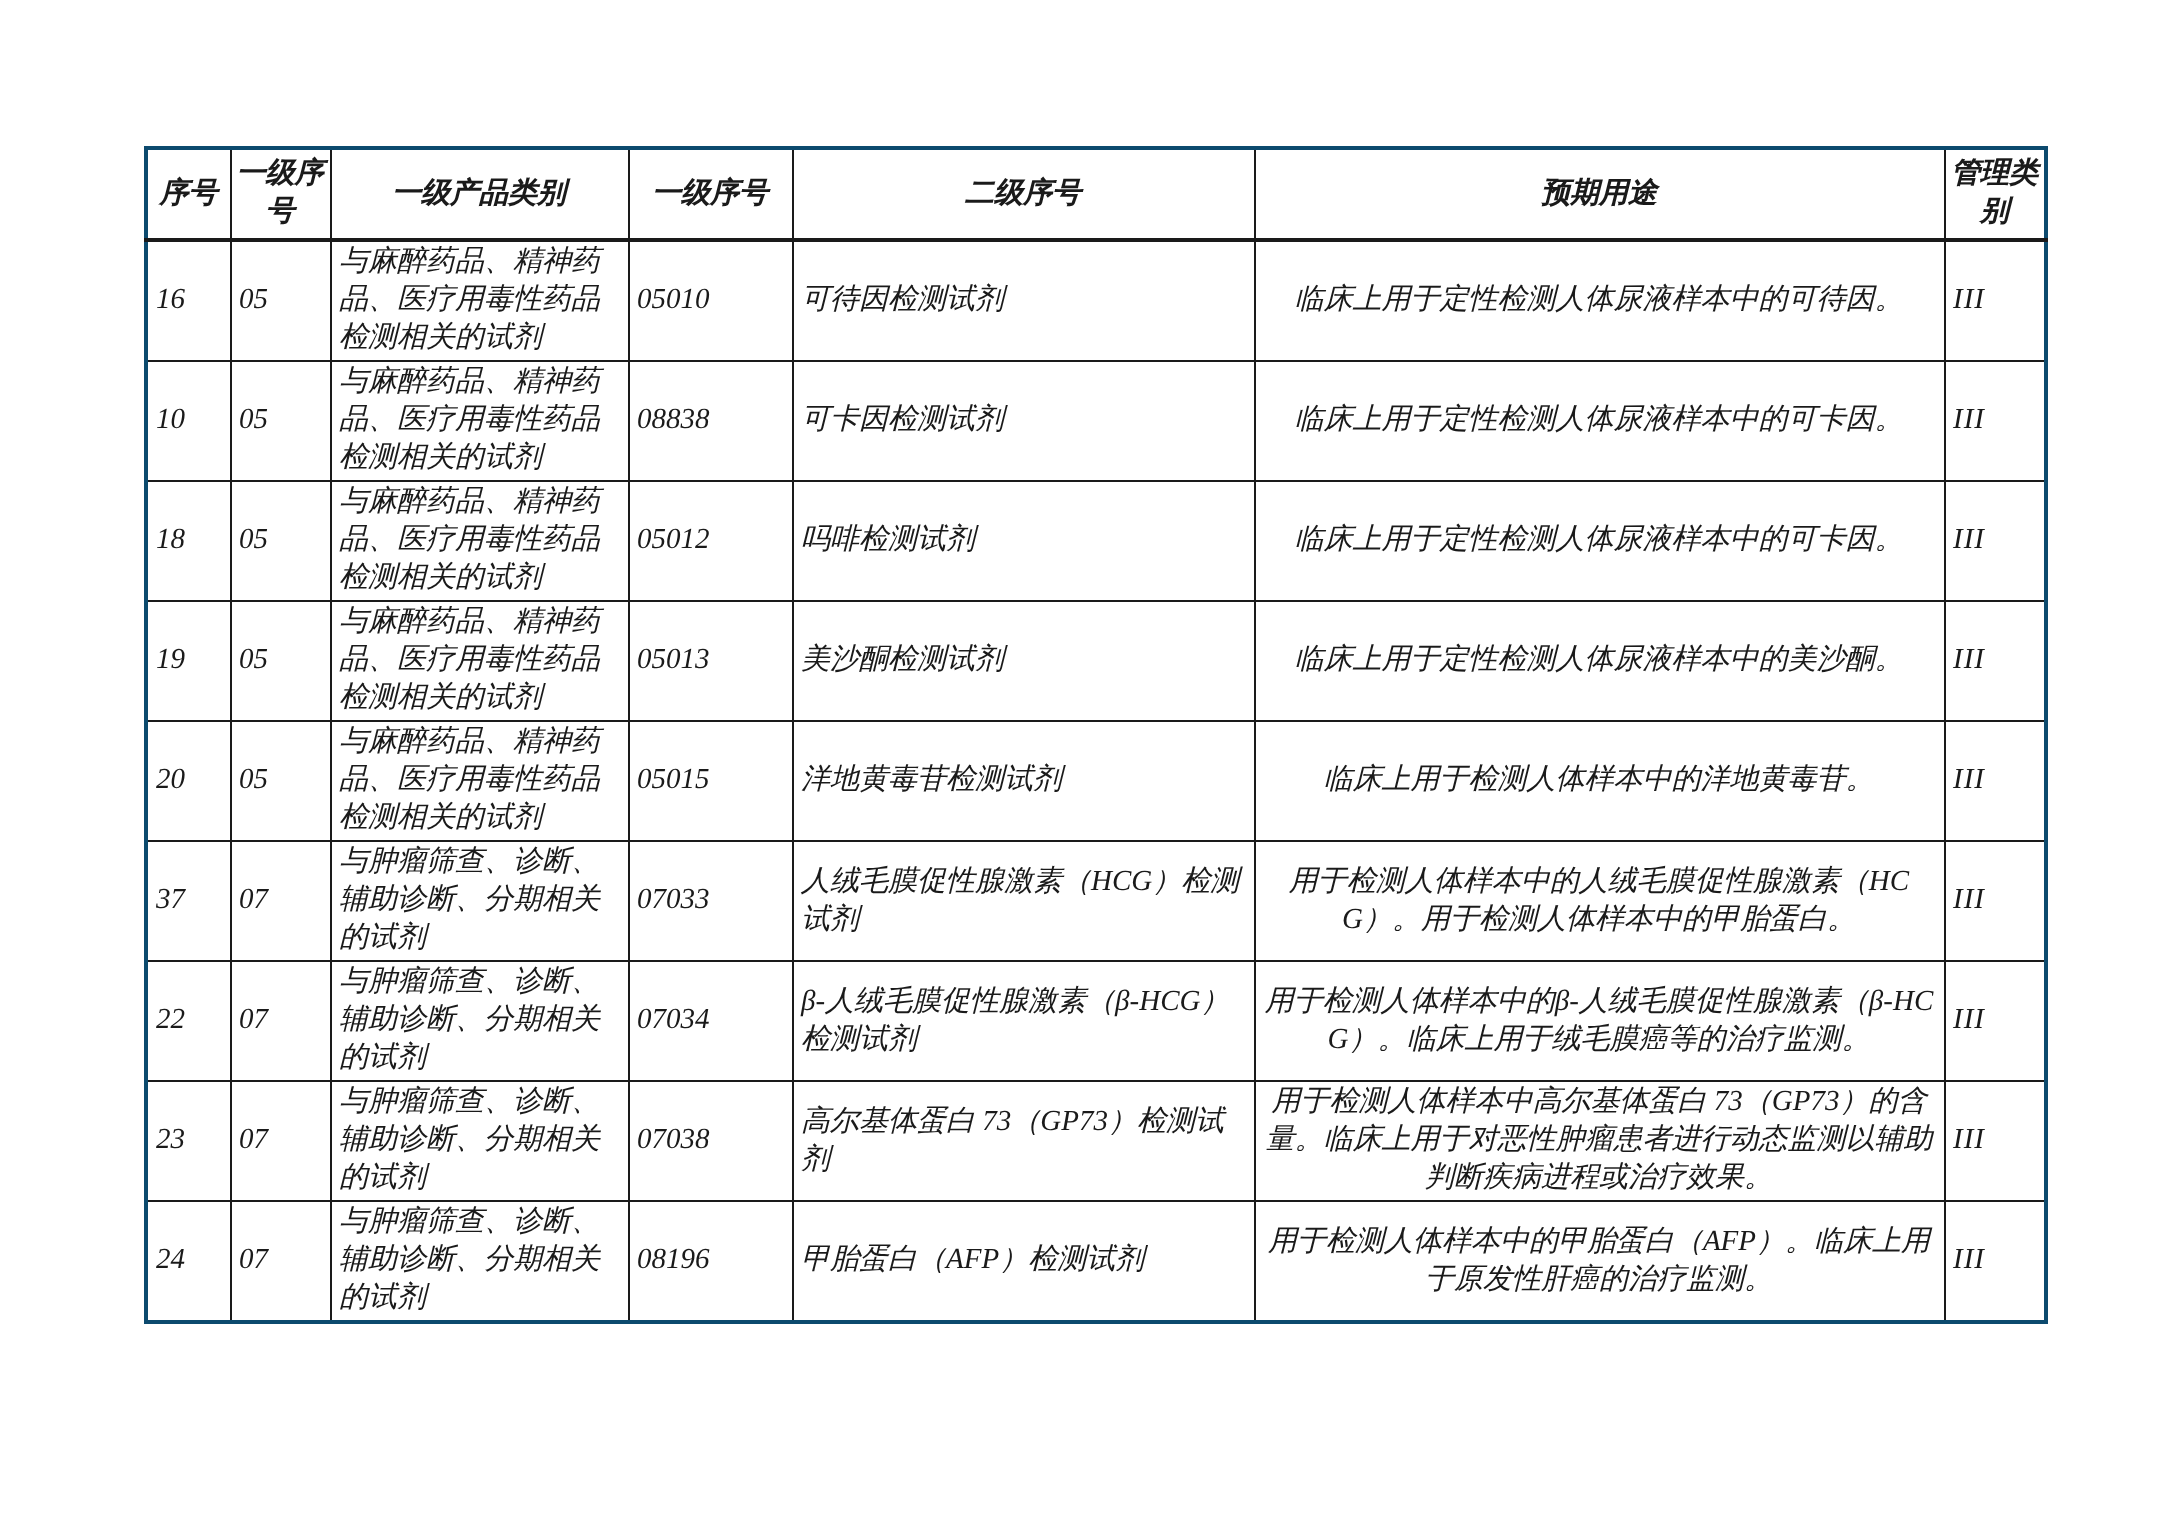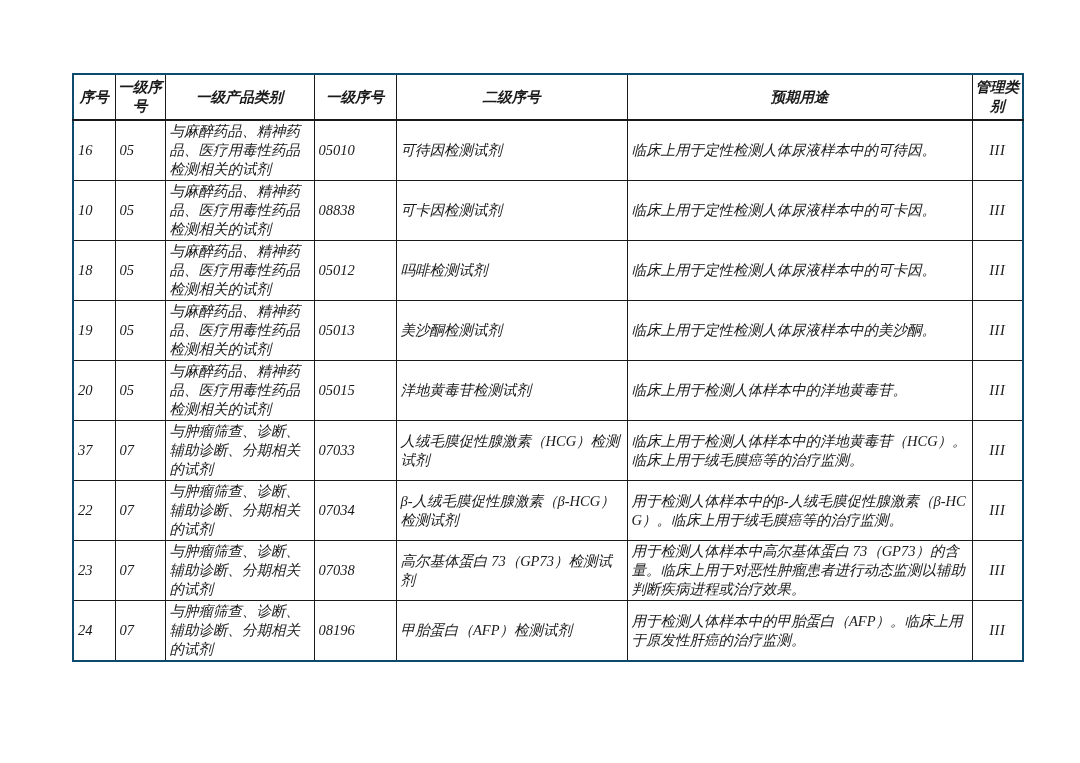--- a/index.html
+++ b/index.html
@@ -44,25 +44,25 @@
   }
   td.c-center {
     padding: 1px 2px;
   }
   td.c-left {
     text-align: left;
     padding: 1px 5px;
     margin-left: 12px;
   }
   td.c-use {
-    text-align: left;
+    text-align: center;
     padding: 1px 6px;
   }
   td.c-cls {
-    text-align: center;
+    text-align: left;
     letter-spacing: 0.5px;
     padding: 1px 2px;
   }
 </style>
 </head>
 <body>
 
 <div class="page">
   <table class="catalog">
     <colgroup>
@@ -130,21 +130,21 @@
         <td class="c-left">洋地黄毒苷检测试剂</td>
         <td class="c-use">临床上用于检测人体样本中的洋地黄毒苷。</td>
         <td class="c-cls">III</td>
       </tr>
       <tr style="height:60px">
         <td class="c-center">37</td>
         <td class="c-center">07</td>
         <td class="c-left">与肿瘤筛查、诊断、辅助诊断、分期相关的试剂</td>
         <td class="c-center">07033</td>
         <td class="c-left">人绒毛膜促性腺激素（HCG）检测试剂</td>
-        <td class="c-use">临床上用于检测人体样本中的洋地黄毒苷（HCG）。临床上用于绒毛膜癌等的治疗监测。</td>
+        <td class="c-use">用于检测人体样本中的人绒毛膜促性腺激素（HCG）。用于检测人体样本中的甲胎蛋白。</td>
         <td class="c-cls">III</td>
       </tr>
       <tr style="height:60px">
         <td class="c-center">22</td>
         <td class="c-center">07</td>
         <td class="c-left">与肿瘤筛查、诊断、辅助诊断、分期相关的试剂</td>
         <td class="c-center">07034</td>
         <td class="c-left">β-人绒毛膜促性腺激素（β-HCG）检测试剂</td>
         <td class="c-use">用于检测人体样本中的β-人绒毛膜促性腺激素（β-HCG）。临床上用于绒毛膜癌等的治疗监测。</td>
         <td class="c-cls">III</td>

